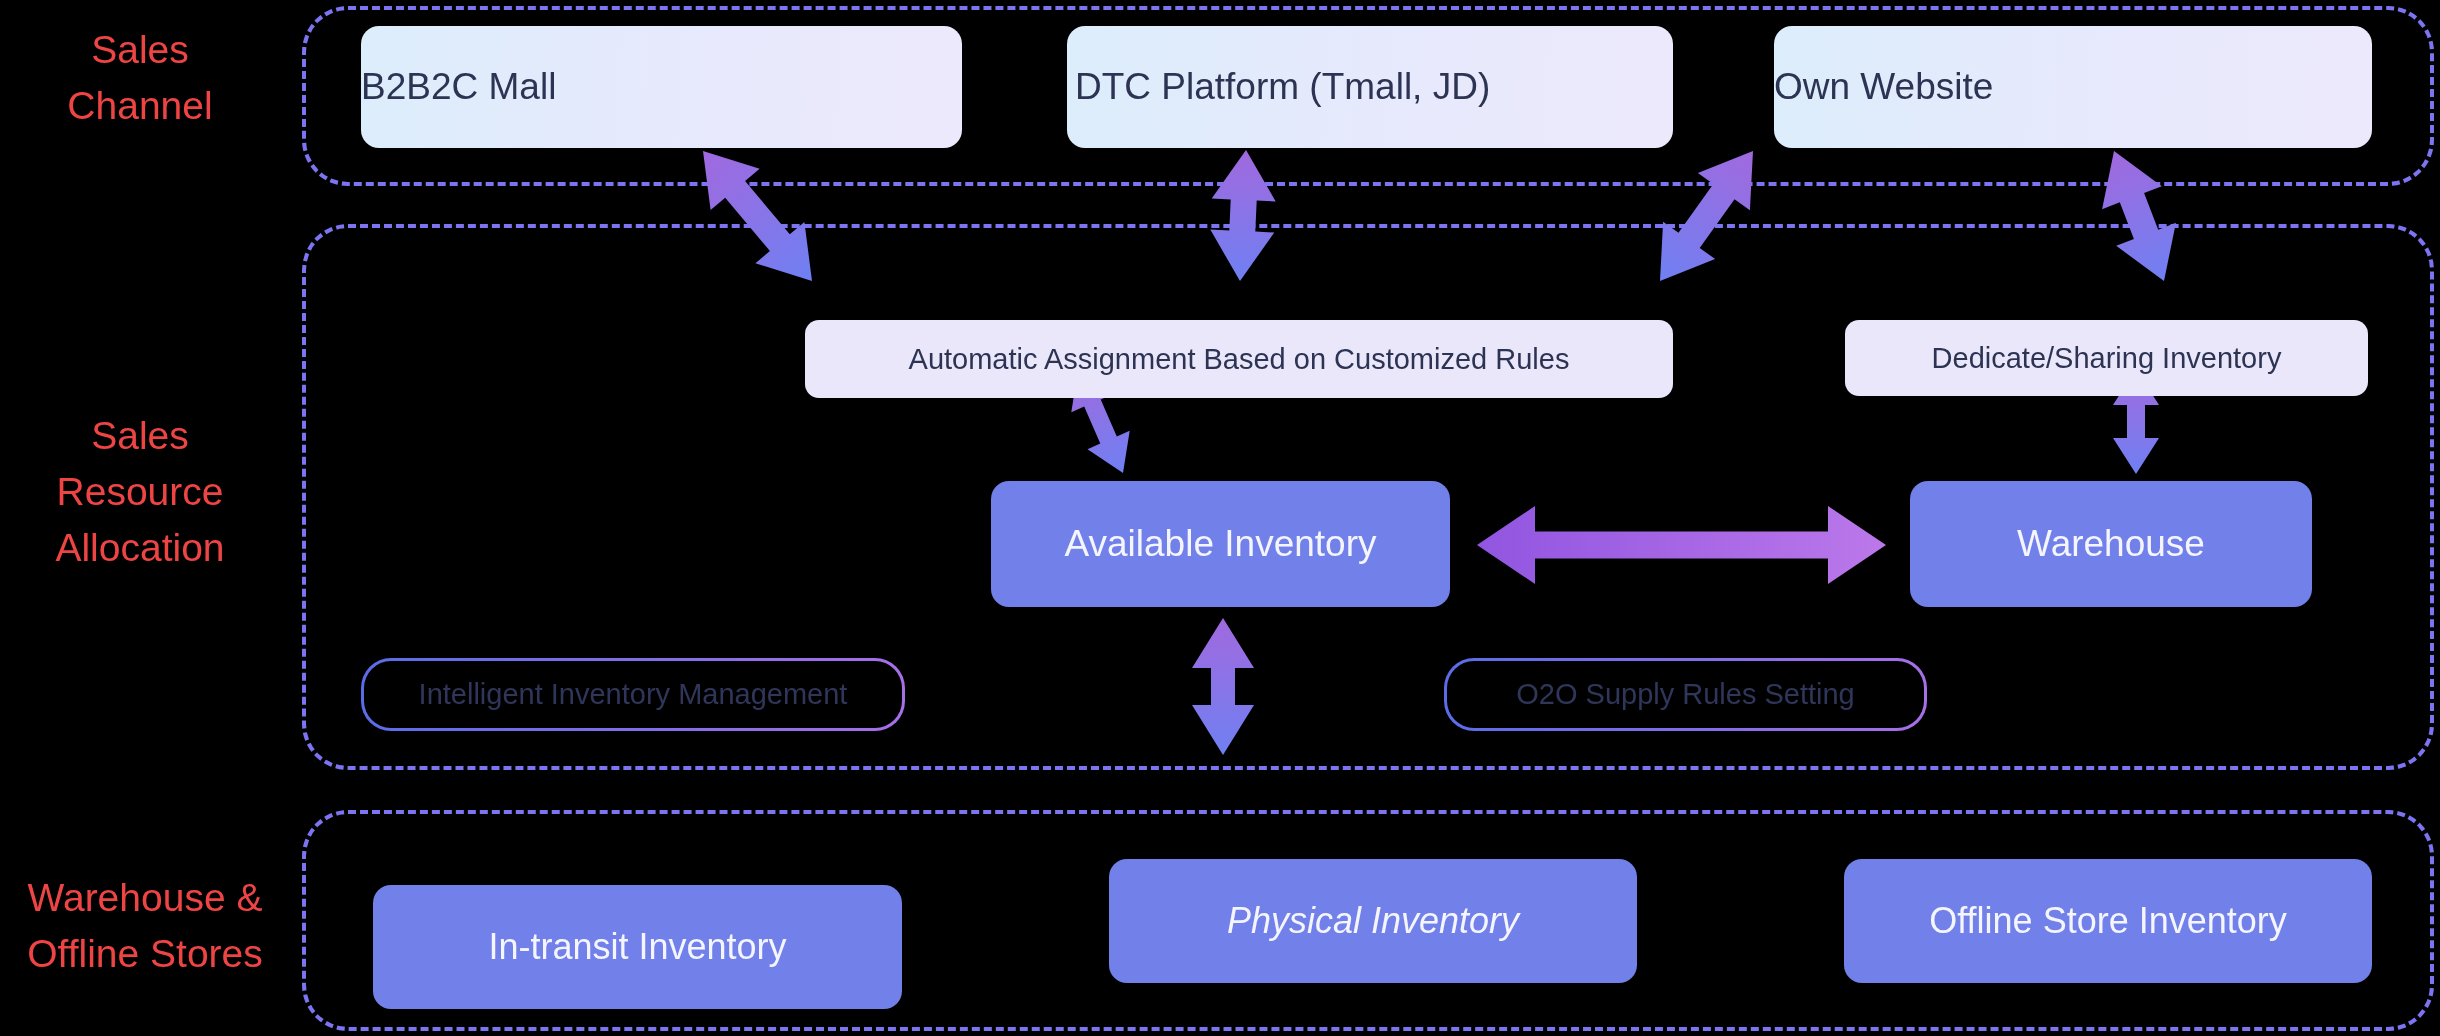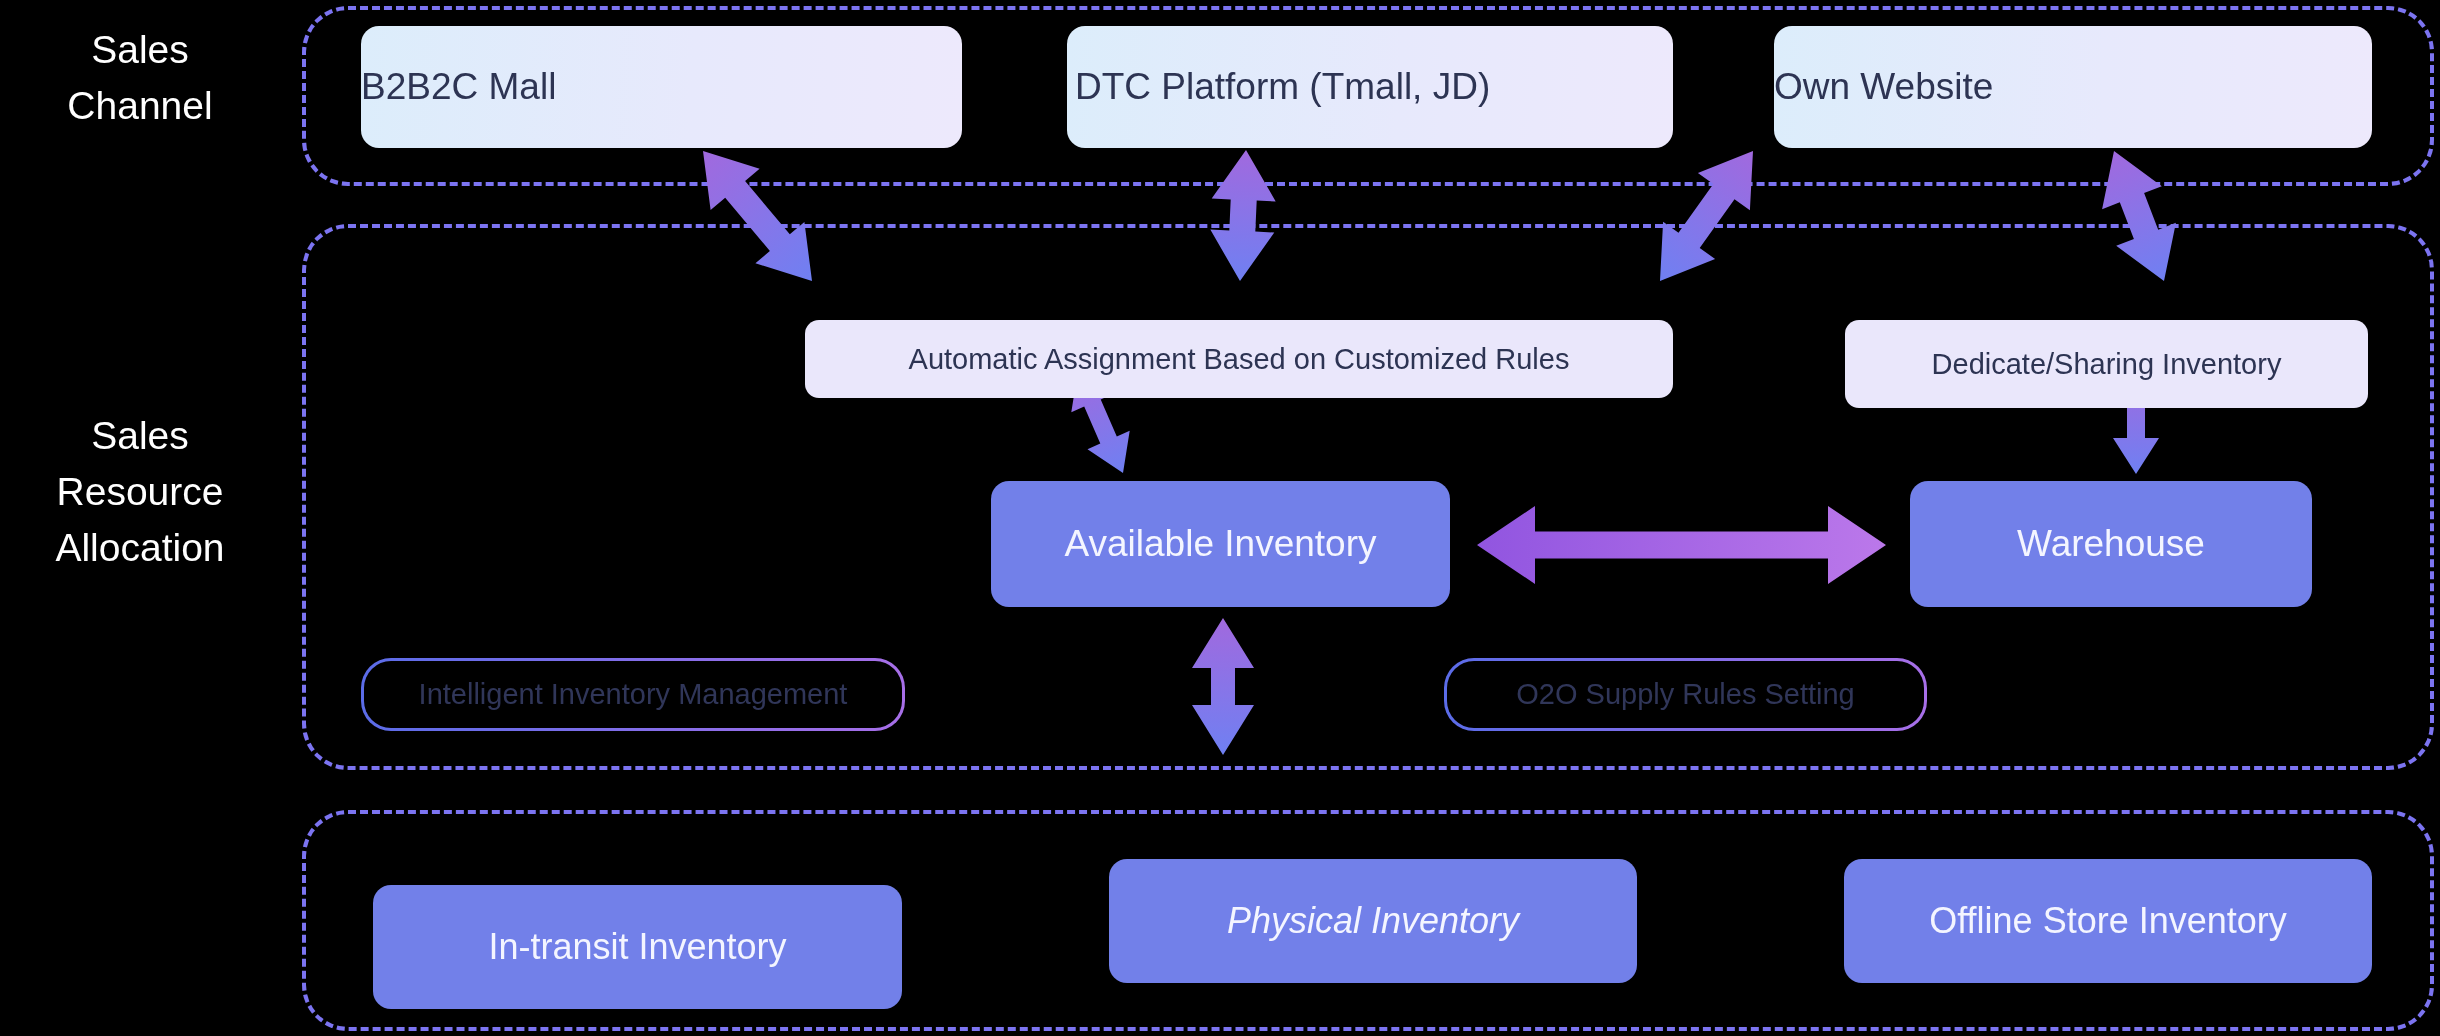--- a/index.html
+++ b/index.html
@@ -3,21 +3,21 @@
 <meta charset="utf-8">
 <style>
   html,body{margin:0;padding:0;background:#000;}
   .stage{position:relative;width:2440px;height:1036px;background:#000000;
          font-family:"Liberation Sans",sans-serif;overflow:hidden;}
 
   
   .container{position:absolute;border:4px dashed #7c74f1;border-radius:46px;z-index:1;}
 
   
-  .rowlabel{position:absolute;color:#ffffff;font-size:39px;font-weight:500;
+  .rowlabel{position:absolute;color:#ef4444;font-size:39px;font-weight:500;
             text-align:center;line-height:56px;z-index:2;}
 
   
   .lightbox{position:absolute;display:flex;align-items:center;justify-content:flex-start;
             background:linear-gradient(93deg,#dcedfb 0%,#e7e9fc 55%,#ede9fc 100%);
             border-radius:18px;color:#2d3453;font-size:37px;z-index:4;}
 
   
   .midlight{position:absolute;display:flex;align-items:center;justify-content:center;
             background:#eae7fb;border-radius:14px;color:#2d3453;font-size:29px;z-index:4;margin-top:37px;}
@@ -46,35 +46,39 @@
 
   <div class="rowlabel" style="left:0px;top:22px;width:280px;">
     <div>Sales</div>
     <div>Channel</div>
   </div>
   <div class="rowlabel" style="left:0px;top:408px;width:280px;">
     <div>Sales</div>
     <div>Resource</div>
     <div>Allocation</div>
   </div>
+  <div class="rowlabel" style="left:0px;top:870px;width:290px;">
+    <div>Warehouse &amp;</div>
+    <div>Offline Stores</div>
+  </div>
 
   <div class="lightbox" style="left:361px;top:26px;width:601px;height:122px;">
     <span>B2B2C Mall</span>
   </div>
   <div class="lightbox" style="left:1067px;top:26px;width:598px;height:122px;padding-left:8px;">
     <span>DTC Platform (Tmall, JD)</span>
   </div>
   <div class="lightbox" style="left:1774px;top:26px;width:598px;height:122px;">
     <span>Own Website</span>
   </div>
 
   <div class="midlight" style="left:805px;top:283px;width:868px;height:78px;">
     <span>Automatic Assignment Based on Customized Rules</span>
   </div>
-  <div class="midlight" style="left:1845px;top:283px;width:523px;height:88px;">
+  <div class="midlight" style="left:1845px;top:283px;width:523px;height:76px;">
     <span>Dedicate/Sharing Inventory</span>
   </div>
 
   <div class="bluebox" style="left:991px;top:481px;width:459px;height:126px;">
     <span>Available Inventory</span>
   </div>
   <div class="bluebox" style="left:1910px;top:481px;width:402px;height:126px;">
     <span>Warehouse</span>
   </div>
 

